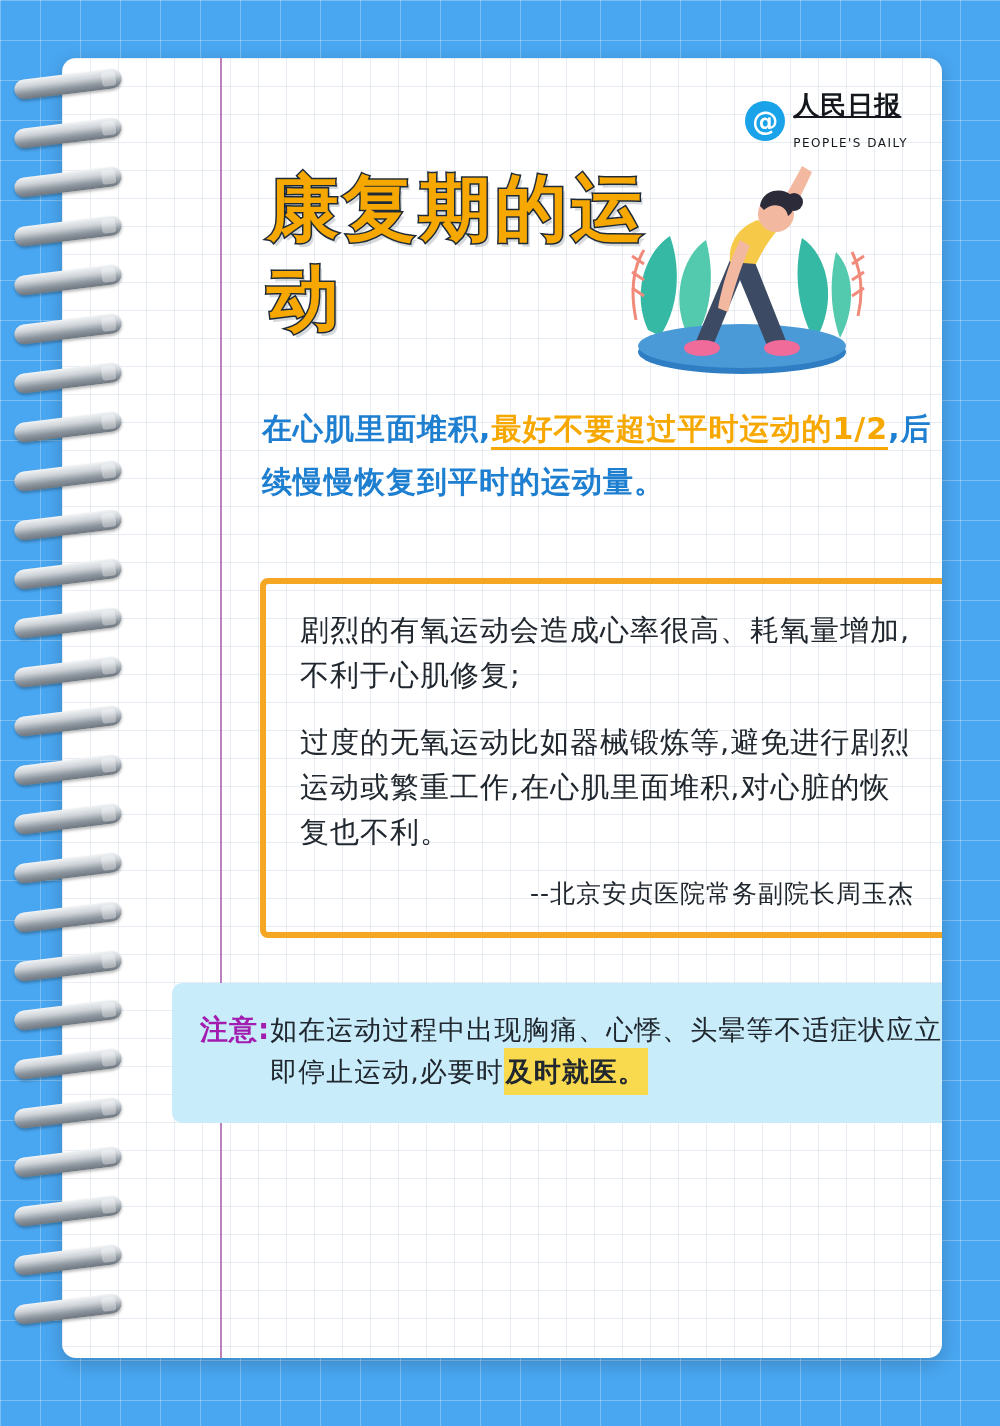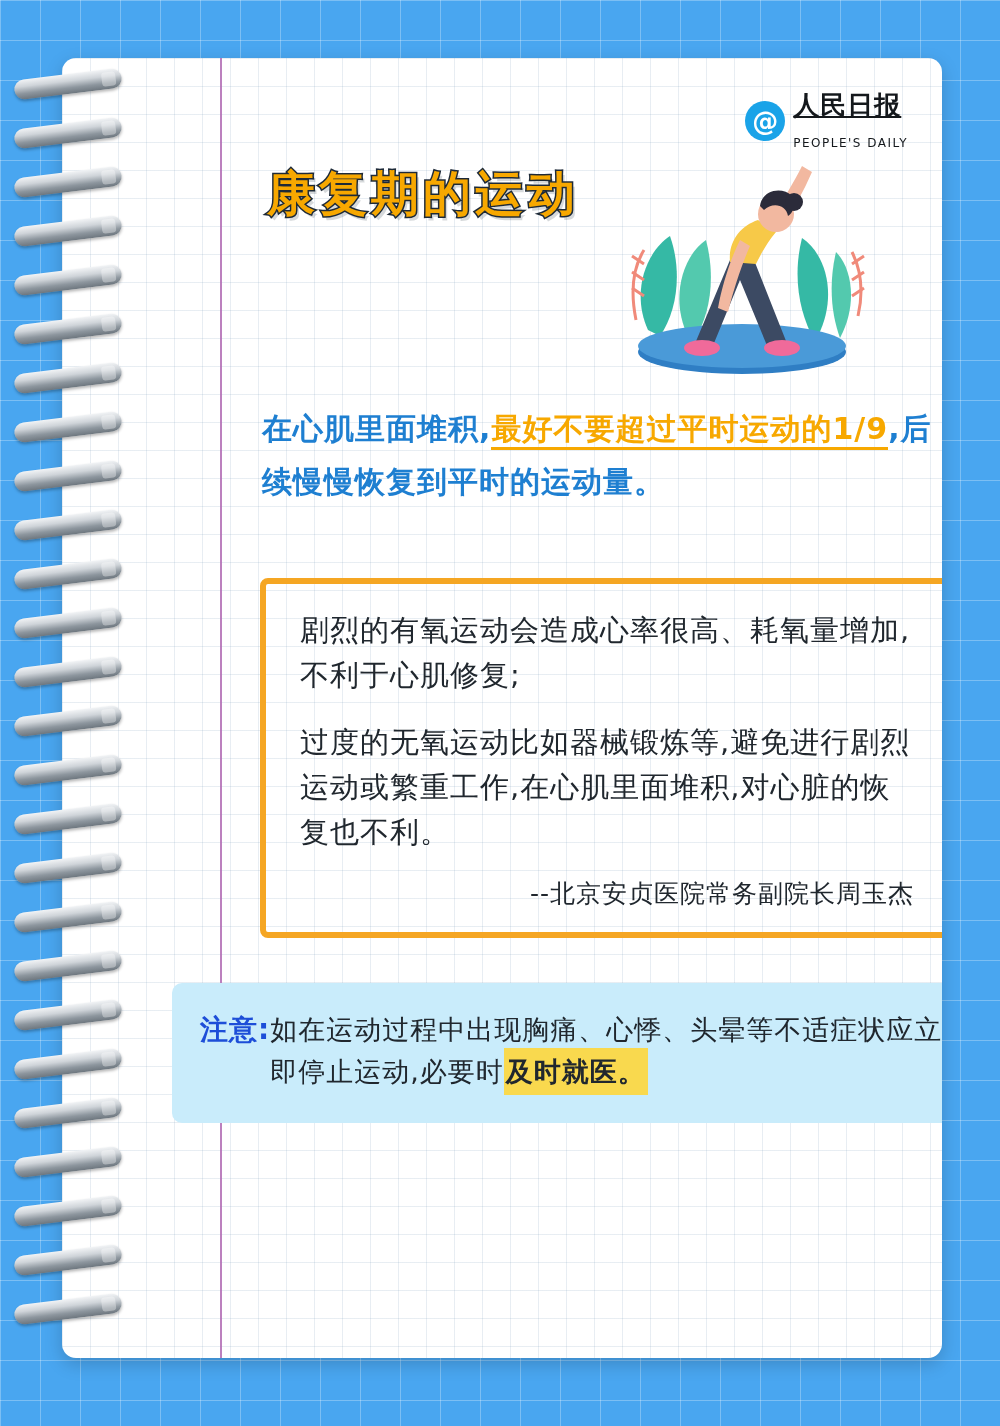--- a/index.html
+++ b/index.html
@@ -69,21 +69,21 @@
   }
 
   
   .title-block {
     position: absolute;
     left: 205px; top: 105px;
     width: 420px;
   }
   .title-line {
     font-family: "DejaVu Sans", sans-serif;
-    font-size: 48px;
+    font-size: 72px;
     font-weight: bold;
     letter-spacing: 4px;
     color: #f7a800;
     -webkit-text-stroke: 3px #1e2a38;
     paint-order: stroke fill;
     line-height: 1.25;
     text-shadow: 3px 4px 0 rgba(30,42,56,0.18);
   }
 
   
@@ -155,21 +155,21 @@
   .note-box {
     position: absolute;
     left: 110px; top: 925px;
     width: 800px;
     background: #c9ecfb;
     border-radius: 10px;
     padding: 26px 28px 30px 28px;
   }
   .note-row { display: flex; align-items: flex-start; }
   .note-label {
-    font-size: 28px; font-weight: bold; color: #1d4ed8;
+    font-size: 28px; font-weight: bold; color: #a21caf;
     flex: 0 0 auto; letter-spacing: 1px; padding-top: 2px;
   }
   .note-text {
     font-size: 27px; line-height: 1.55; color: #20272e; letter-spacing: 1px;
   }
   .note-p2 { margin-top: 20px; }
   .hl {
     background: #f9d94e;
     font-weight: bold;
     padding: 8px 2px;
@@ -251,21 +251,21 @@
       <path d="M170 66 C172 50 192 46 202 56 C208 64 202 74 198 76 C196 64 182 62 174 70 Z" fill="#2b2b3a"></path>
       <circle cx="204" cy="62" r="9" fill="#2b2b3a"></circle>
     </svg>
   </div>
 
   <div class="title-block">
     <div class="title-line">康复期的运动</div>
   </div>
 
   <div class="lead">
-    <span>在心肌里面堆积,</span><span class="u">最好不要超过平时运动的1/9</span><span>,后续慢慢恢复到平时的运动量。</span>
+    <span>在心肌里面堆积,</span><span class="u">最好不要超过平时运动的1/2</span><span>,后续慢慢恢复到平时的运动量。</span>
   </div>
 
   <div class="quote-box">
     <div class="quote-p">剧烈的有氧运动会造成心率很高、耗氧量增加,不利于心肌修复;</div>
     <div class="quote-p">过度的无氧运动比如器械锻炼等,避免进行剧烈运动或繁重工作,在心肌里面堆积,对心脏的恢复也不利。</div>
     <div class="quote-src">--北京安贞医院常务副院长周玉杰</div>
   </div>
 
   <div class="note-box">
     <div class="note-row">

